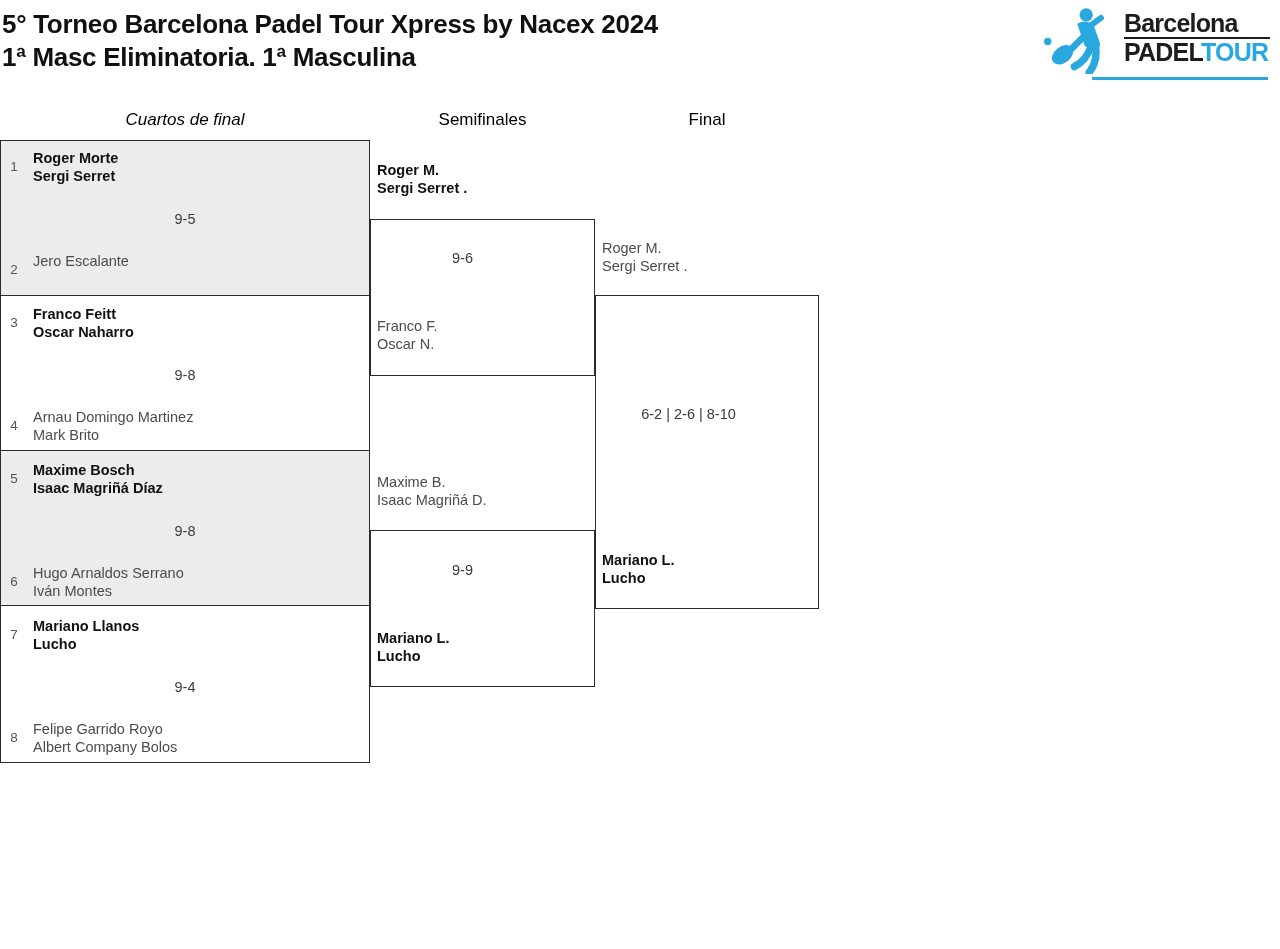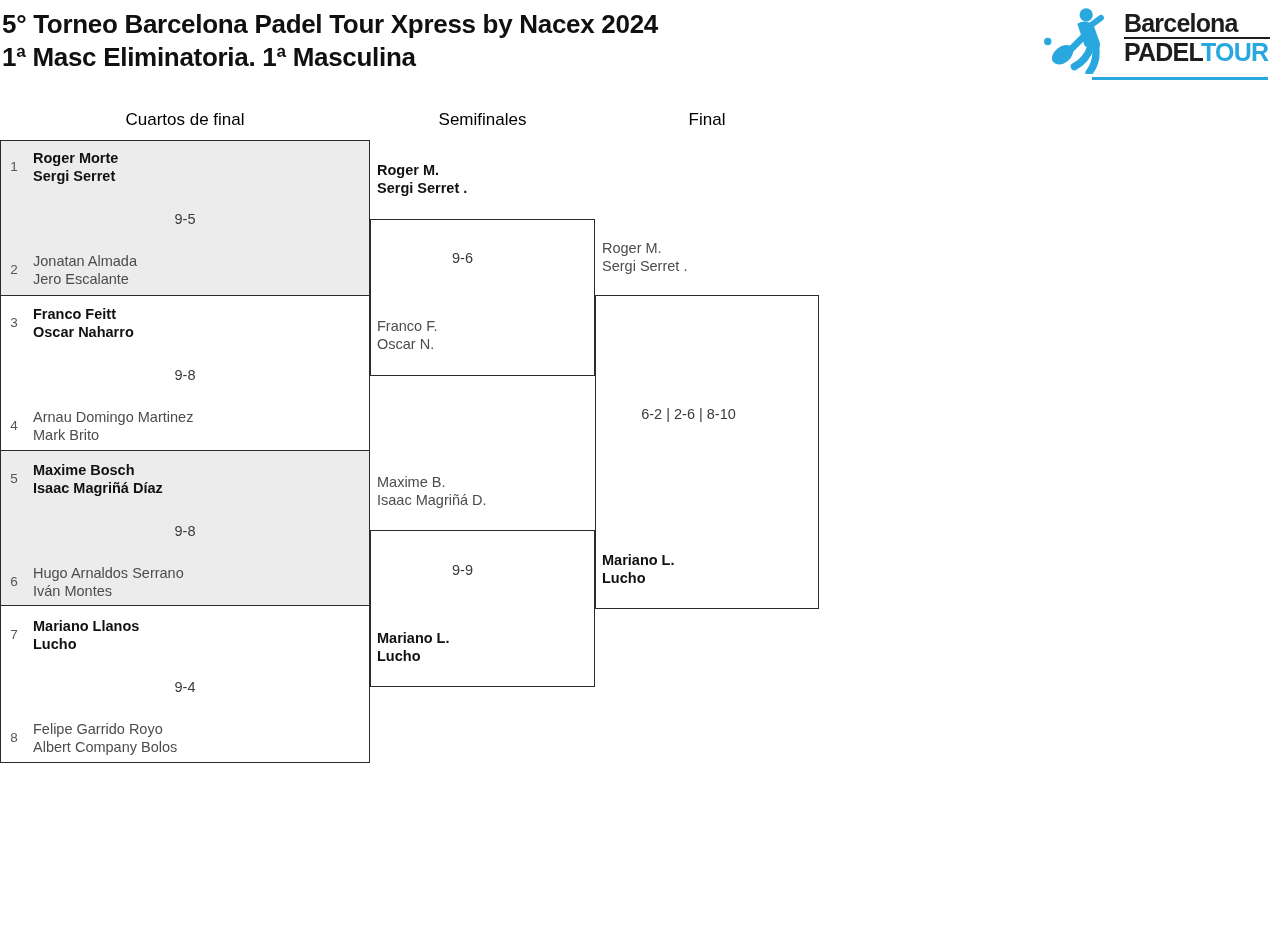--- a/index.html
+++ b/index.html
@@ -19,21 +19,21 @@
   .logo-line1{display:block;font-size:25px;font-weight:700;color:#1d1d1b;
     letter-spacing:-0.8px;line-height:26px;border-bottom:2px solid #1d1d1b;
     padding-bottom:1px;}
   .logo-line2{display:block;font-size:25px;font-weight:700;letter-spacing:-0.8px;
     line-height:27px;color:#1d1d1b;white-space:nowrap;}
   .logo-tour{color:#29a8e0;}
   .logo-bar{position:absolute;left:52px;top:71px;width:176px;height:3px;background:#29a8e0;}
   
   .round-header{position:absolute;top:109px;font-size:17px;line-height:22px;
     color:#000;text-align:center;font-weight:400;}
-  .rh-qf{left:0;width:370px;}
+  .rh-qf{left:0;width:370px;font-style:italic;}
   .rh-sf{left:370px;width:225px;}
   .rh-f{left:595px;width:224px;}
   
   .box{position:absolute;border:1px solid #2b2b2b;box-sizing:border-box;background:#ffffff;}
   .box.shaded{background:#ececec;}
   .b-qf1{left:0;top:140px;width:370px;height:156px;}
   .b-qf2{left:0;top:295px;width:370px;height:156px;}
   .b-qf3{left:0;top:450px;width:370px;height:156px;}
   .b-qf4{left:0;top:605px;width:370px;height:158px;}
   .b-sf1{left:370px;top:219px;width:225px;height:157px;}
@@ -95,21 +95,20 @@
   <div class="box b-f"></div>
 
   <div class="seed" style="top:158px">1</div>
   <div class="team winner qf-team" style="top:149px">
     <div>Roger Morte</div>
     <div>Sergi Serret</div>
   </div>
   <div class="score qf-score" style="top:210px">9-5</div>
   <div class="seed" style="top:261px">2</div>
   <div class="team loser qf-team" style="top:252px">
-    <div>Jonatan Almada</div>
     <div>Jero Escalante</div>
   </div>
 
   <div class="seed" style="top:314px">3</div>
   <div class="team winner qf-team" style="top:305px">
     <div>Franco Feitt</div>
     <div>Oscar Naharro</div>
   </div>
   <div class="score qf-score" style="top:366px">9-8</div>
   <div class="seed" style="top:417px">4</div>

